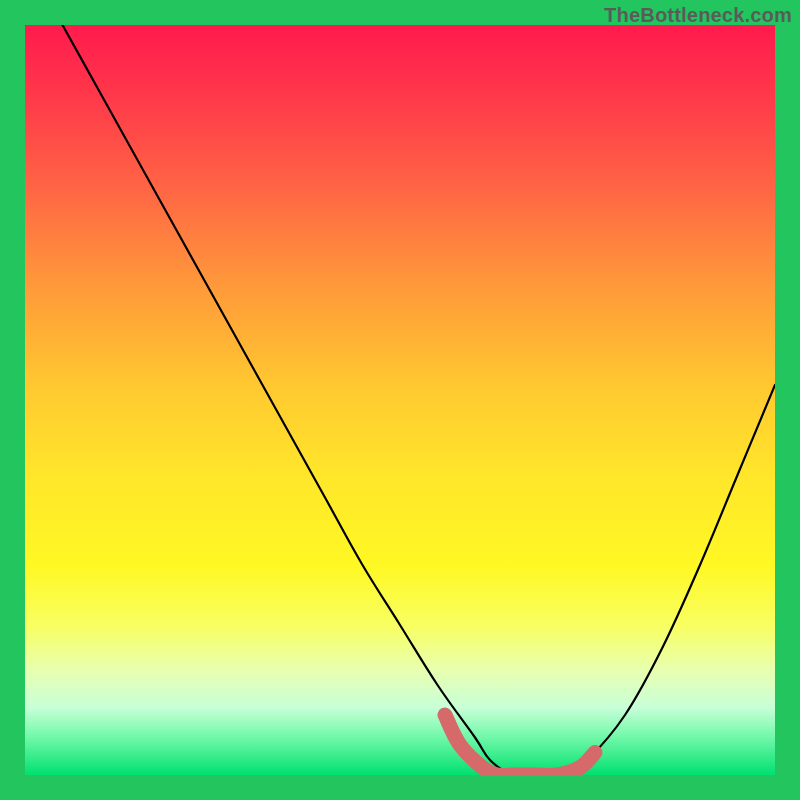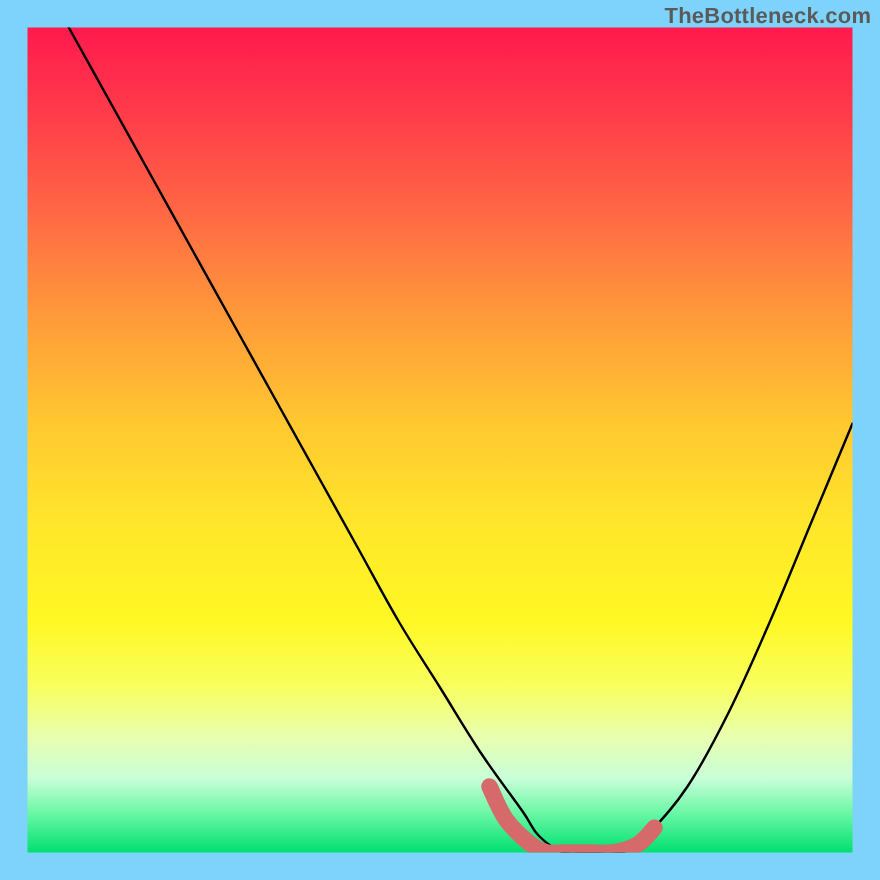--- a/index.html
+++ b/index.html
@@ -1,21 +1,21 @@
 <!DOCTYPE html>
 <html><head>
 <meta charset="utf-8">
 <style>
   * { margin: 0; padding: 0; box-sizing: border-box; }
   html, body { width: 800px; height: 800px; overflow: hidden; background: #000; }
   .frame {
     position: relative;
     width: 800px;
     height: 800px;
-    background: #7dd3fc;
+    background: #22c55e;
   }
   .plot-area {
     position: absolute;
     left: 25px;
     top: 25px;
     width: 750px;
     height: 750px;
     background: linear-gradient(to bottom,
       #ff1a4d 0%,
       #ff3a4a 10%,

